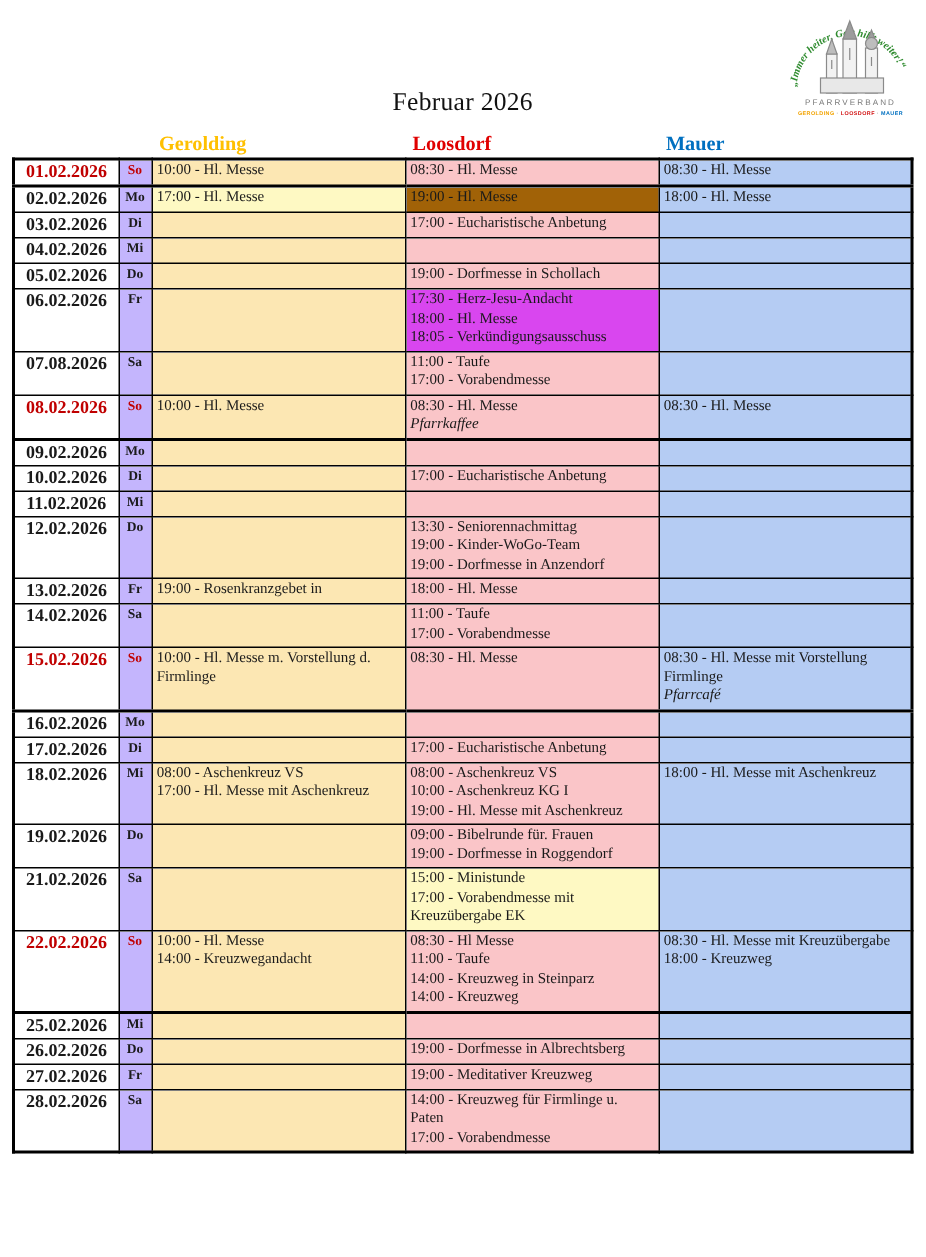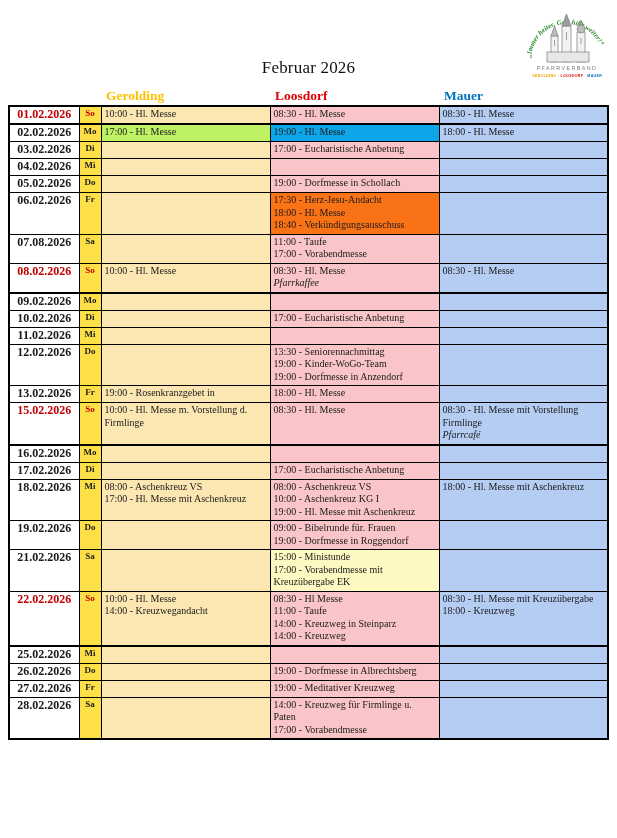--- a/index.html
+++ b/index.html
@@ -34,21 +34,21 @@
   table.cal col.c-par{width:169px;}
   table.cal td{
     border:1px solid #000;vertical-align:top;padding:1px 3px 2px 3px;
     overflow:hidden;box-sizing:border-box;
   }
   td.date{
     background:#fff;font-weight:bold;font-size:12px;line-height:13px;
     text-align:center;white-space:nowrap;padding-left:1px;padding-right:1px;
   }
   td.day{
-    background:#fde047;font-weight:bold;font-size:9px;line-height:11px;
+    background:#c4b5fd;font-weight:bold;font-size:9px;line-height:11px;
     text-align:center;padding-left:0;padding-right:0;
   }
   tr.sunday td.date, tr.sunday td.day{color:#c00000;}
   tr.week-end td{border-bottom:2.5px solid #000;}
   td .ln{min-height:0;}
   td .italic{font-style:italic;}
 </style>
 </head>
 <body>
 
@@ -109,24 +109,24 @@
         <td style="background: rgb(250, 197, 200);">
           <div class="ln">08:30 - Hl. Messe</div>
         </td>
         <td style="background: rgb(181, 204, 243);">
           <div class="ln">08:30 - Hl. Messe</div>
         </td>
       </tr>
       <tr>
         <td class="date">02.02.2026</td>
         <td class="day">Mo</td>
-        <td style="background: #bef264;">
+        <td style="background: #fef9c3;">
           <div class="ln">17:00 - Hl. Messe</div>
         </td>
-        <td style="background: #0ea5e9;">
+        <td style="background: #a16207;">
           <div class="ln">19:00 - Hl. Messe</div>
         </td>
         <td style="background: rgb(181, 204, 243);">
           <div class="ln">18:00 - Hl. Messe</div>
         </td>
       </tr>
       <tr>
         <td class="date">03.02.2026</td>
         <td class="day">Di</td>
         <td style="background: rgb(252, 231, 179);"></td>
@@ -148,24 +148,24 @@
         <td style="background: rgb(252, 231, 179);"></td>
         <td style="background: rgb(250, 197, 200);">
           <div class="ln">19:00 - Dorfmesse in Schollach</div>
         </td>
         <td style="background: rgb(181, 204, 243);"></td>
       </tr>
       <tr>
         <td class="date">06.02.2026</td>
         <td class="day">Fr</td>
         <td style="background: rgb(252, 231, 179);"></td>
-        <td style="background: #f97316;">
+        <td style="background: #d946ef;">
           <div class="ln">17:30 - Herz-Jesu-Andacht</div>
           <div class="ln">18:00 - Hl. Messe</div>
-          <div class="ln">18:40 - Verkündigungsausschuss</div>
+          <div class="ln">18:05 - Verkündigungsausschuss</div>
         </td>
         <td style="background: rgb(181, 204, 243);"></td>
       </tr>
       <tr>
         <td class="date">07.08.2026</td>
         <td class="day">Sa</td>
         <td style="background: rgb(252, 231, 179);"></td>
         <td style="background: rgb(250, 197, 200);">
           <div class="ln">11:00 - Taufe</div>
           <div class="ln">17:00 - Vorabendmesse</div>
@@ -221,20 +221,30 @@
         <td style="background: rgb(181, 204, 243);"></td>
       </tr>
       <tr>
         <td class="date">13.02.2026</td>
         <td class="day">Fr</td>
         <td style="background: rgb(252, 231, 179);">
           <div class="ln">19:00 - Rosenkranzgebet in</div>
         </td>
         <td style="background: rgb(250, 197, 200);">
           <div class="ln">18:00 - Hl. Messe</div>
+        </td>
+        <td style="background: rgb(181, 204, 243);"></td>
+      </tr>
+      <tr>
+        <td class="date">14.02.2026</td>
+        <td class="day">Sa</td>
+        <td style="background: rgb(252, 231, 179);"></td>
+        <td style="background: rgb(250, 197, 200);">
+          <div class="ln">11:00 - Taufe</div>
+          <div class="ln">17:00 - Vorabendmesse</div>
         </td>
         <td style="background: rgb(181, 204, 243);"></td>
       </tr>
       <tr class="sunday week-end">
         <td class="date">15.02.2026</td>
         <td class="day">So</td>
         <td style="background: rgb(252, 231, 179);">
           <div class="ln">10:00 - Hl. Messe m. Vorstellung d. Firmlinge</div>
         </td>
         <td style="background: rgb(250, 197, 200);">

